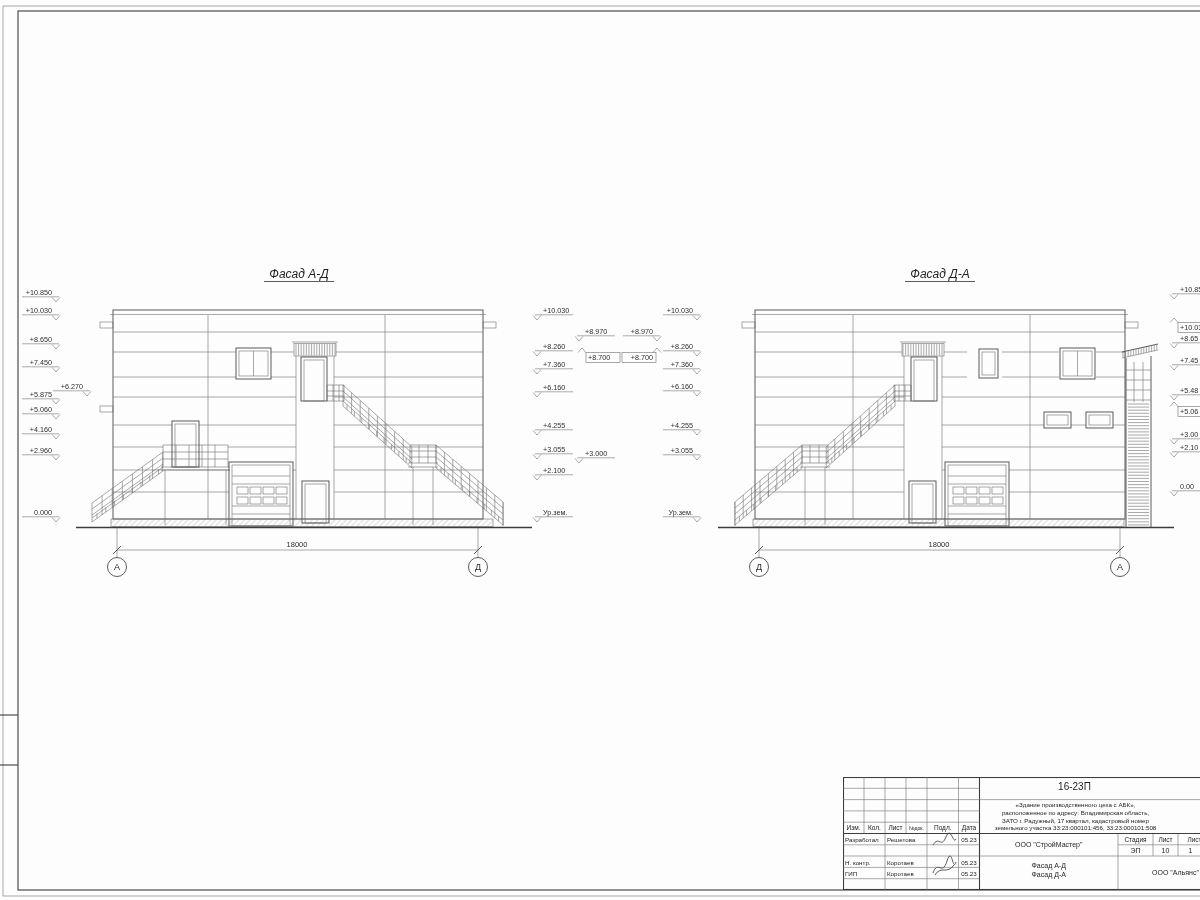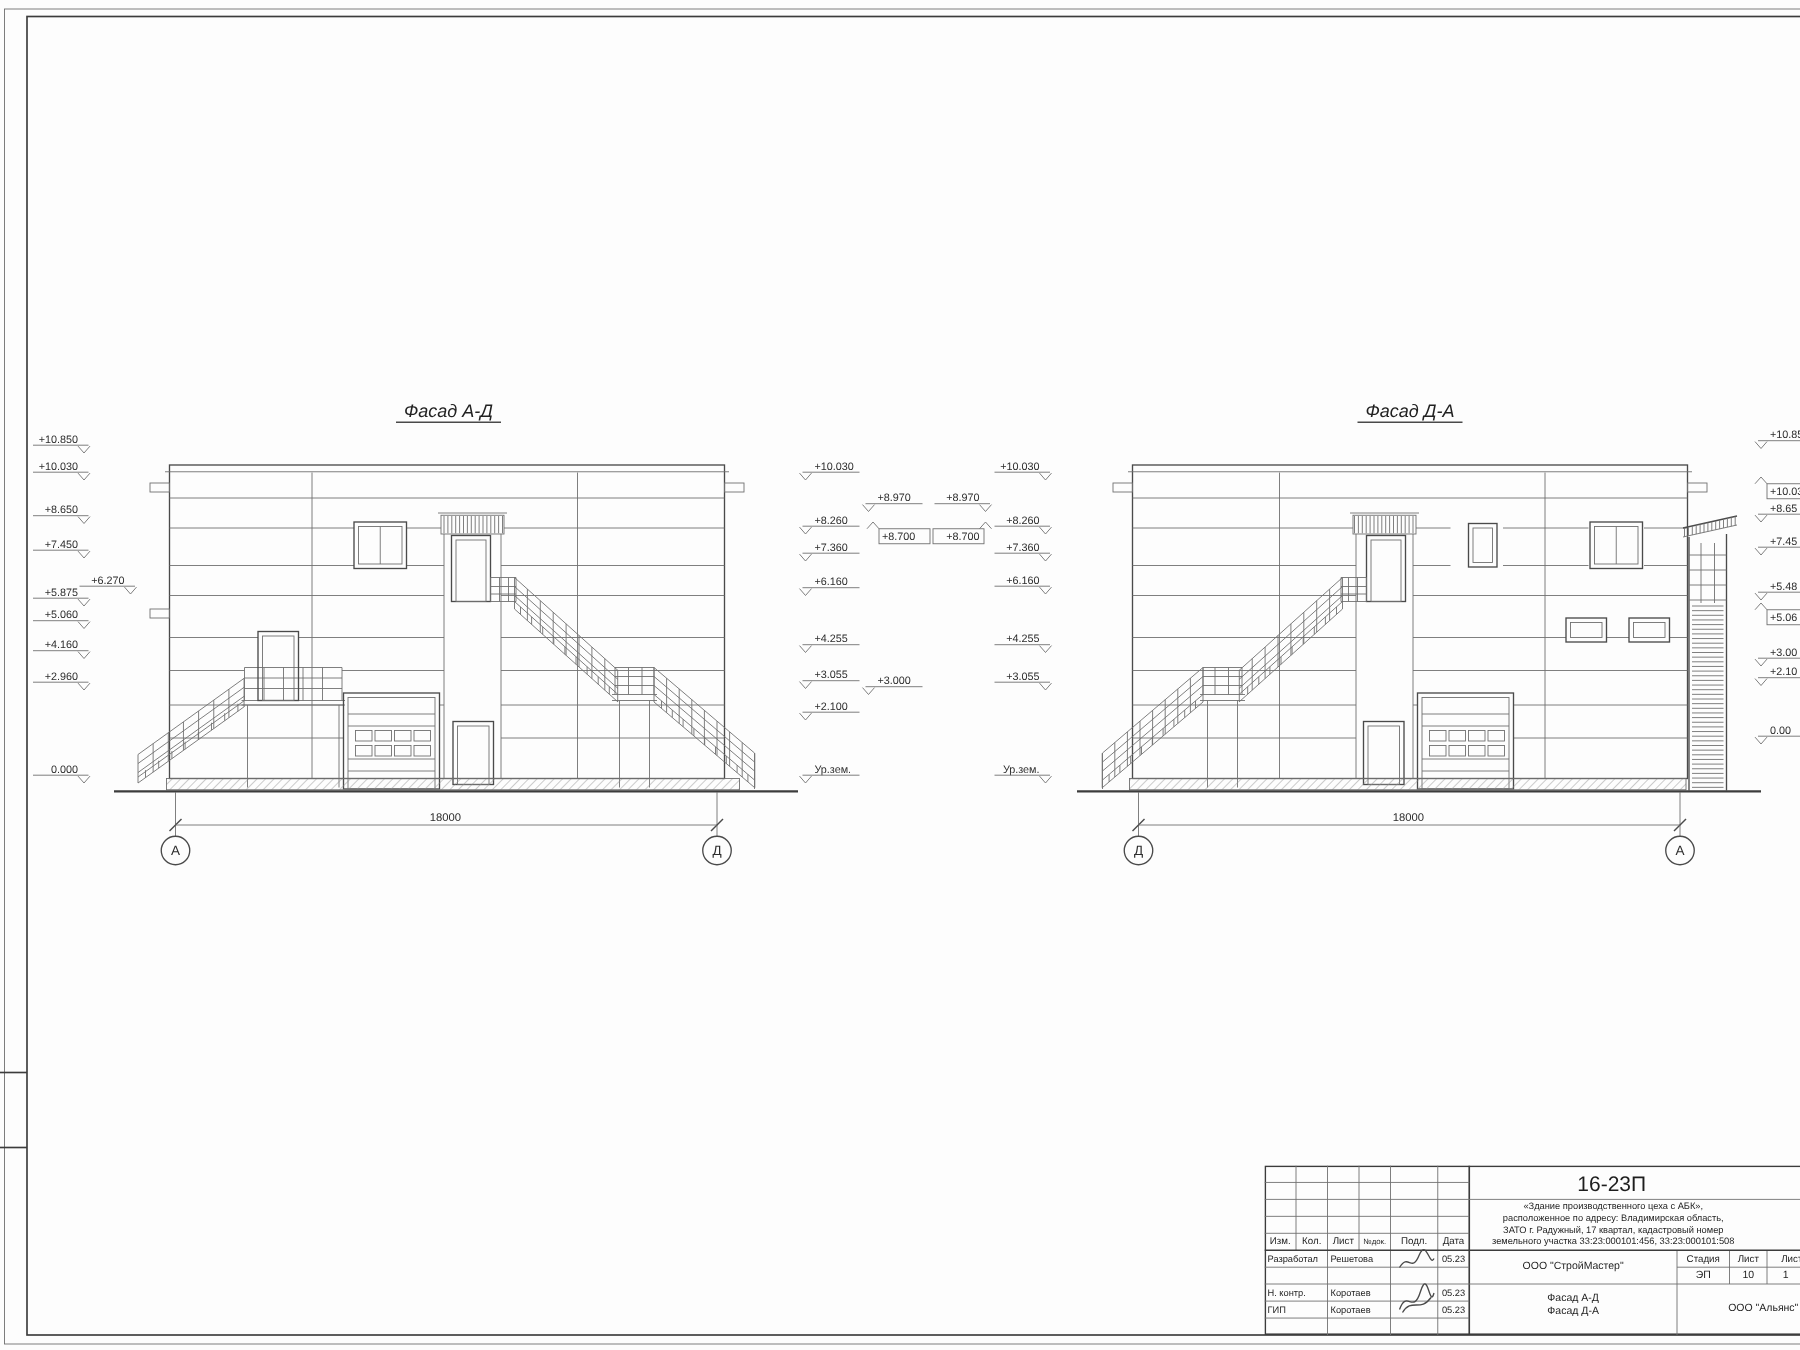--- a/index.html
+++ b/index.html
@@ -12,21 +12,21 @@
   .thick{stroke:#3c3c3c;stroke-width:1.5;fill:none;}
   .mk{font-size:7.2px;fill:#2d2d2d;}
   .ax{font-size:9px;fill:#2d2d2d;}
   .dim{font-size:7.5px;fill:#2d2d2d;}
   .ftitle{font-size:12px;font-style:italic;fill:#222;}
   
   #tb{position:absolute;left:843px;top:777px;width:390px;height:113px;}
   #tb .cell{position:absolute;color:#1e1e1e;text-align:center;line-height:1.25;}
   #tb .l{text-align:left;}
   .f65{font-size:6.5px;} .f62{font-size:6.2px;} .f52{font-size:5.2px;}
-  .f7{font-size:7px;} .f8{font-size:14px;}
+  .f7{font-size:7px;} .f8{font-size:10px;}
 </style>
 </head>
 <body>
 
 
 
 <svg id="cad" width="1200" height="900">
   <defs>
     <pattern id="hatch" width="4" height="4" patternUnits="userSpaceOnUse" patternTransform="rotate(45)">
       <line x1="0" y1="0" x2="0" y2="4" stroke="#8d8d8d" stroke-width="0.6"></line>

